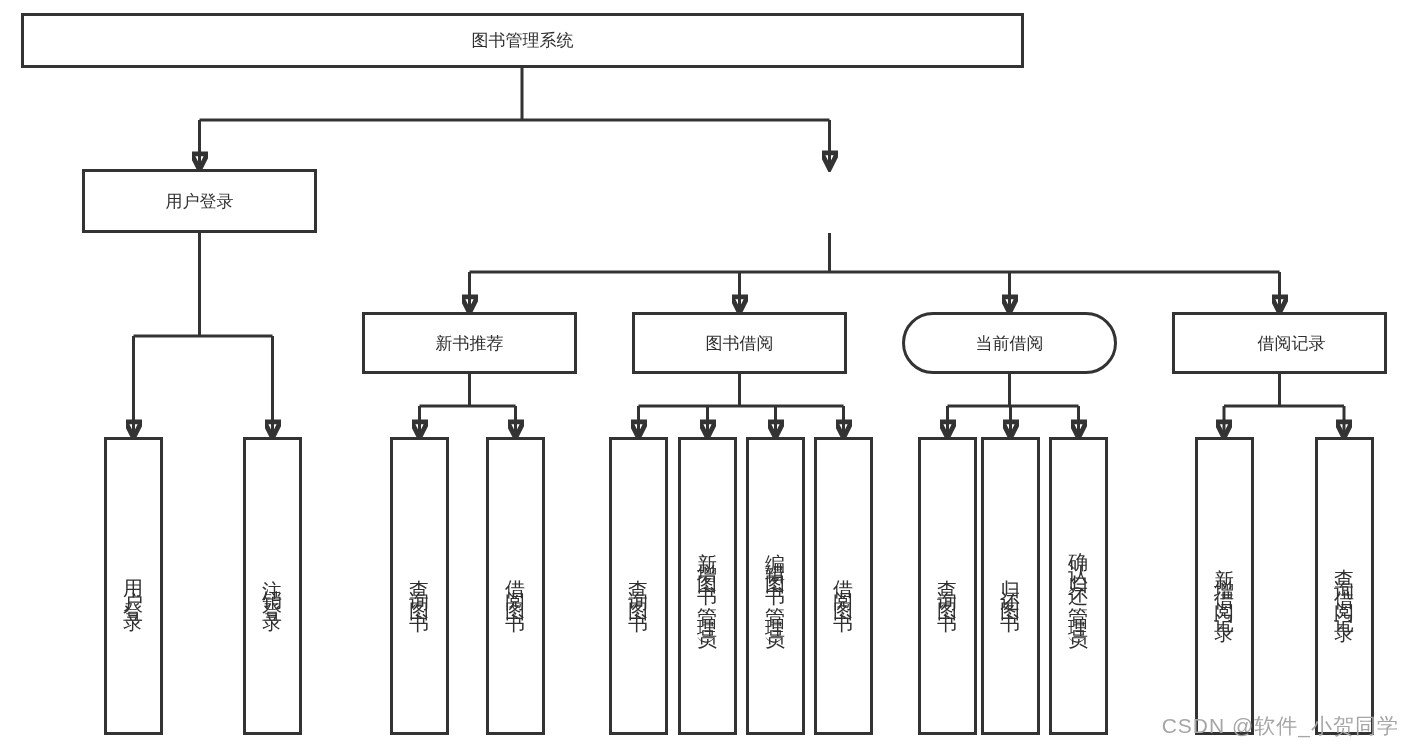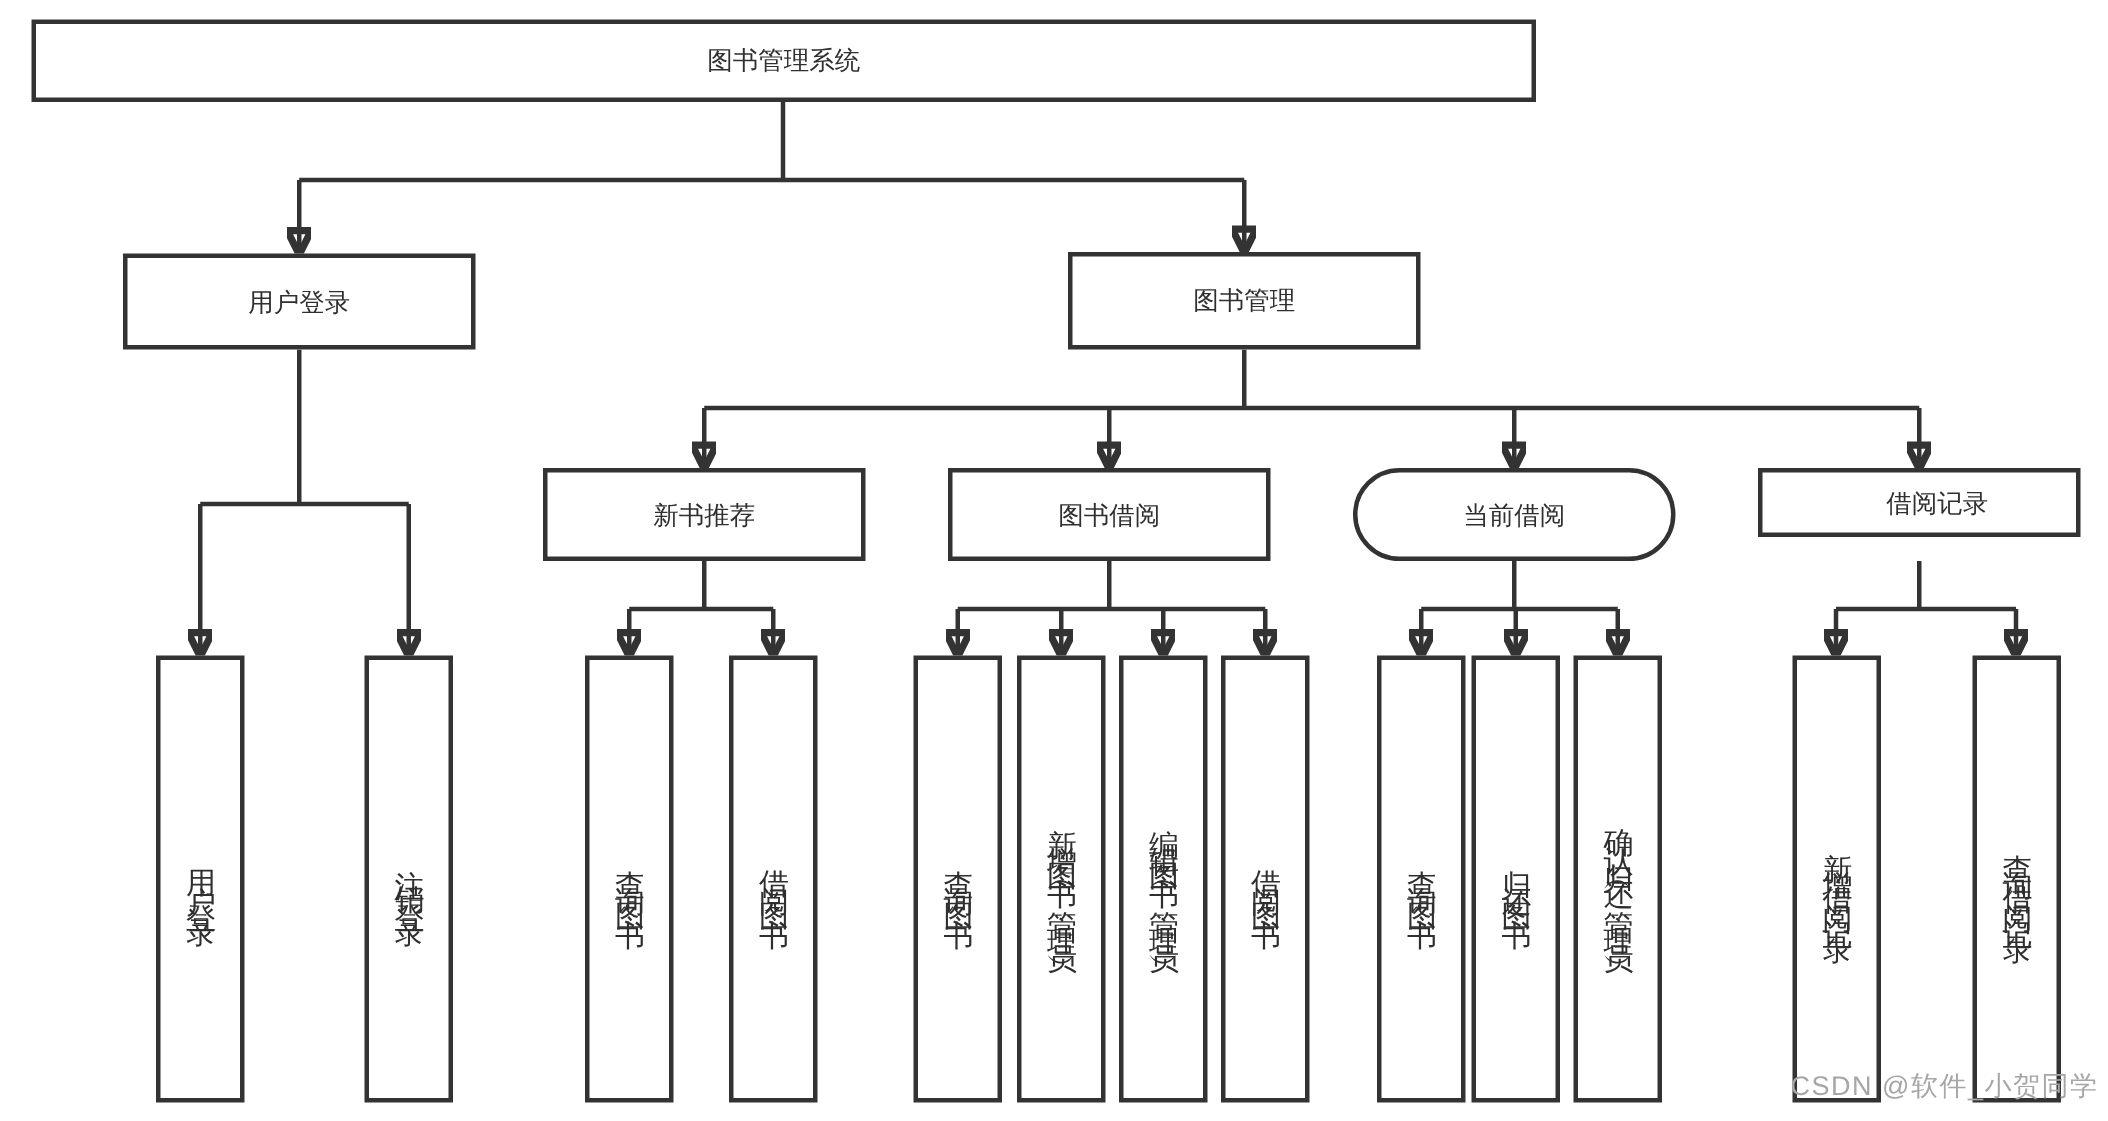--- a/index.html
+++ b/index.html
@@ -36,31 +36,31 @@
     line-height:1;
     white-space:nowrap;
   }
   
   .n-root {left:21px;  top:13px;  width:1003px;height:55px;}
   .n-l2a  {left:82px;  top:169px; width:235px; height:64px;}
   .n-l2b  {left:712px; top:168px; width:235px; height:65px;}
   .n-l3a  {left:362px; top:312px; width:215px; height:62px;}
   .n-l3b  {left:632px; top:312px; width:215px; height:62px;}
   .n-l3c  {left:902px; top:312px; width:215px; height:62px;border-radius:31px;}
-  .n-l3d  {left:1172px;top:312px; width:215px; height:46px;padding-left:24px;}
+  .n-l3d  {left:1172px;top:312px; width:215px; height:62px;padding-left:24px;}
   .leaf   {top:437px;  width:59px; height:298px;}
   .f-ul1{left:104px;} .f-ul2{left:243px;}
   .f-nb1{left:390px;} .f-nb2{left:486px;}
   .f-bb1{left:609px;} .f-bb2{left:678px;} .f-bb3{left:746px;} .f-bb4{left:814px;}
   .f-cb1{left:918px;} .f-cb2{left:981px;} .f-cb3{left:1049px;}
   .f-br1{left:1195px;}.f-br2{left:1315px;}
   #watermark{
     position:absolute;
     right:6px;top:712px;
-    font-size:18px;
+    font-size:21px;
     color:var(--wm);
     letter-spacing:1px;
     white-space:nowrap;
     text-align:center;
   }
 </style>
 </head>
 <body>
 
 <div id="stage">
@@ -105,23 +105,20 @@
     <path marker-end="url(#arw)" d="M1224 406 L1224 437"></path>
     <path marker-end="url(#arw)" d="M1344 406 L1344 437"></path>
   </svg>
 
   <div class="node n-root">
     <span>图书管理系统</span>
   </div>
 
   <div class="node n-l2a">
     <span>用户登录</span>
-  </div>
-  <div class="node n-l2b">
-    <span>图书管理</span>
   </div>
 
   <div class="node n-l3a">
     <span>新书推荐</span>
   </div>
   <div class="node n-l3b">
     <span>图书借阅</span>
   </div>
   <div class="node n-l3c">
     <span>当前借阅</span>

